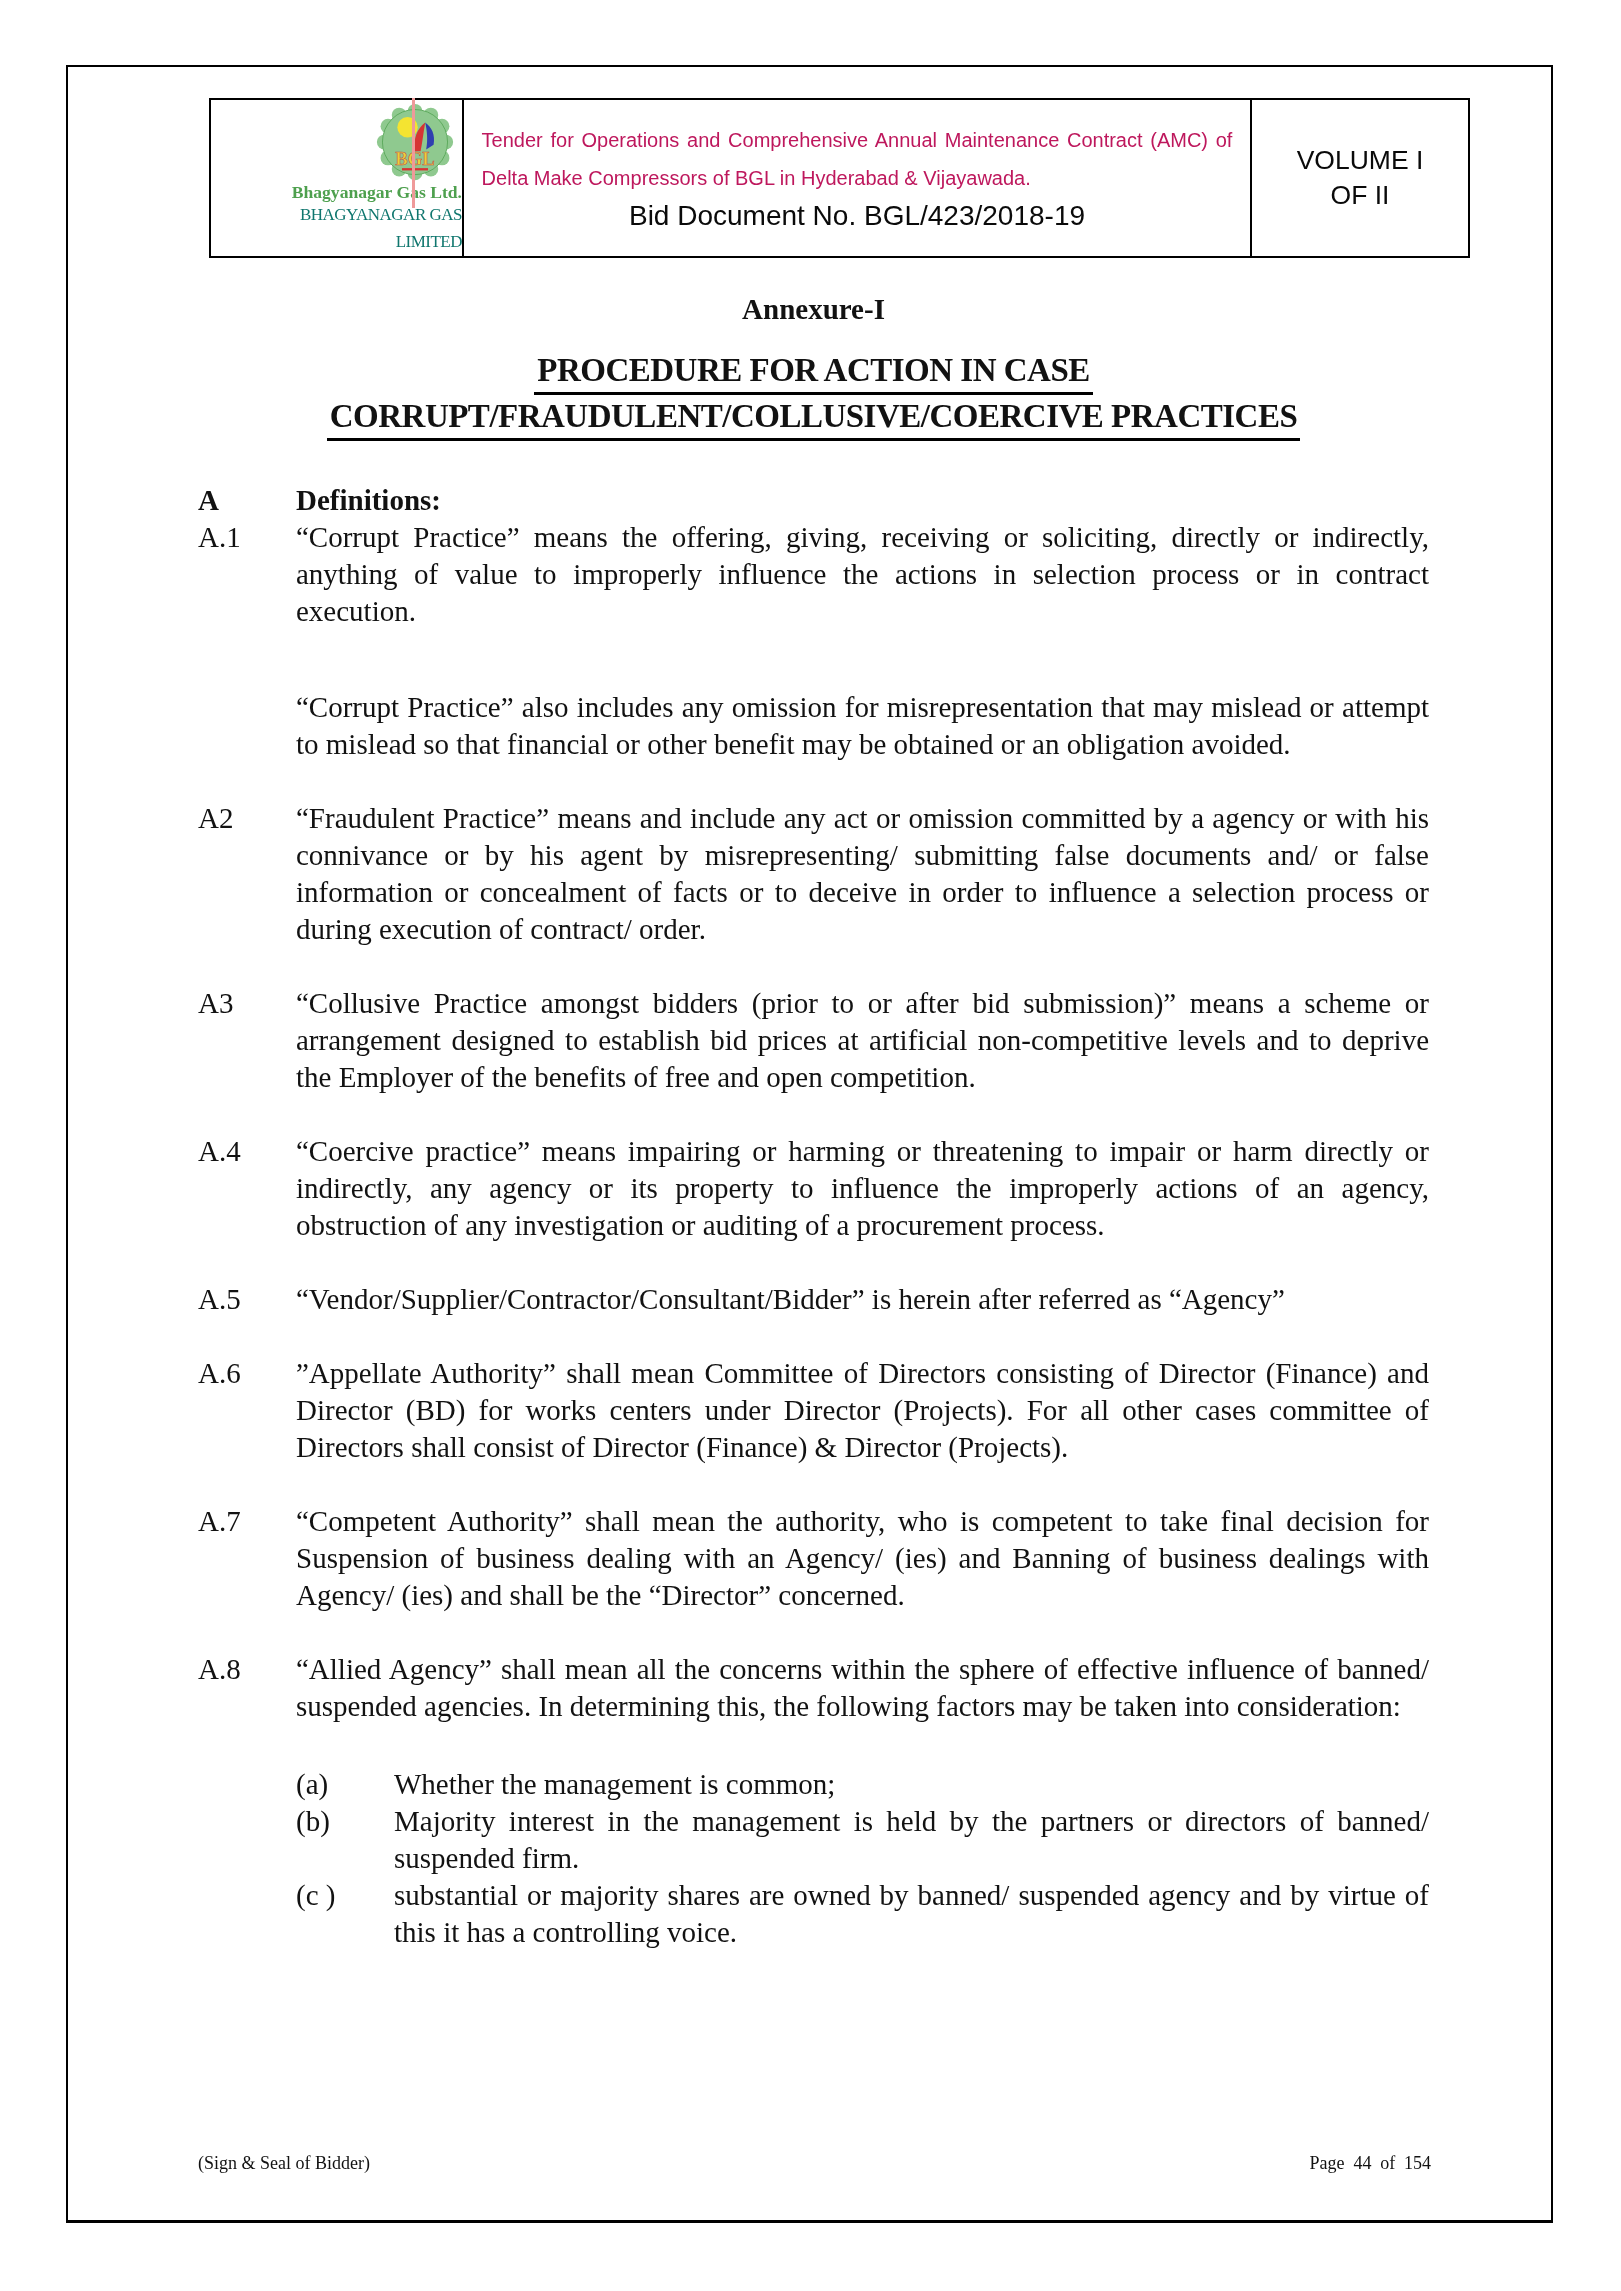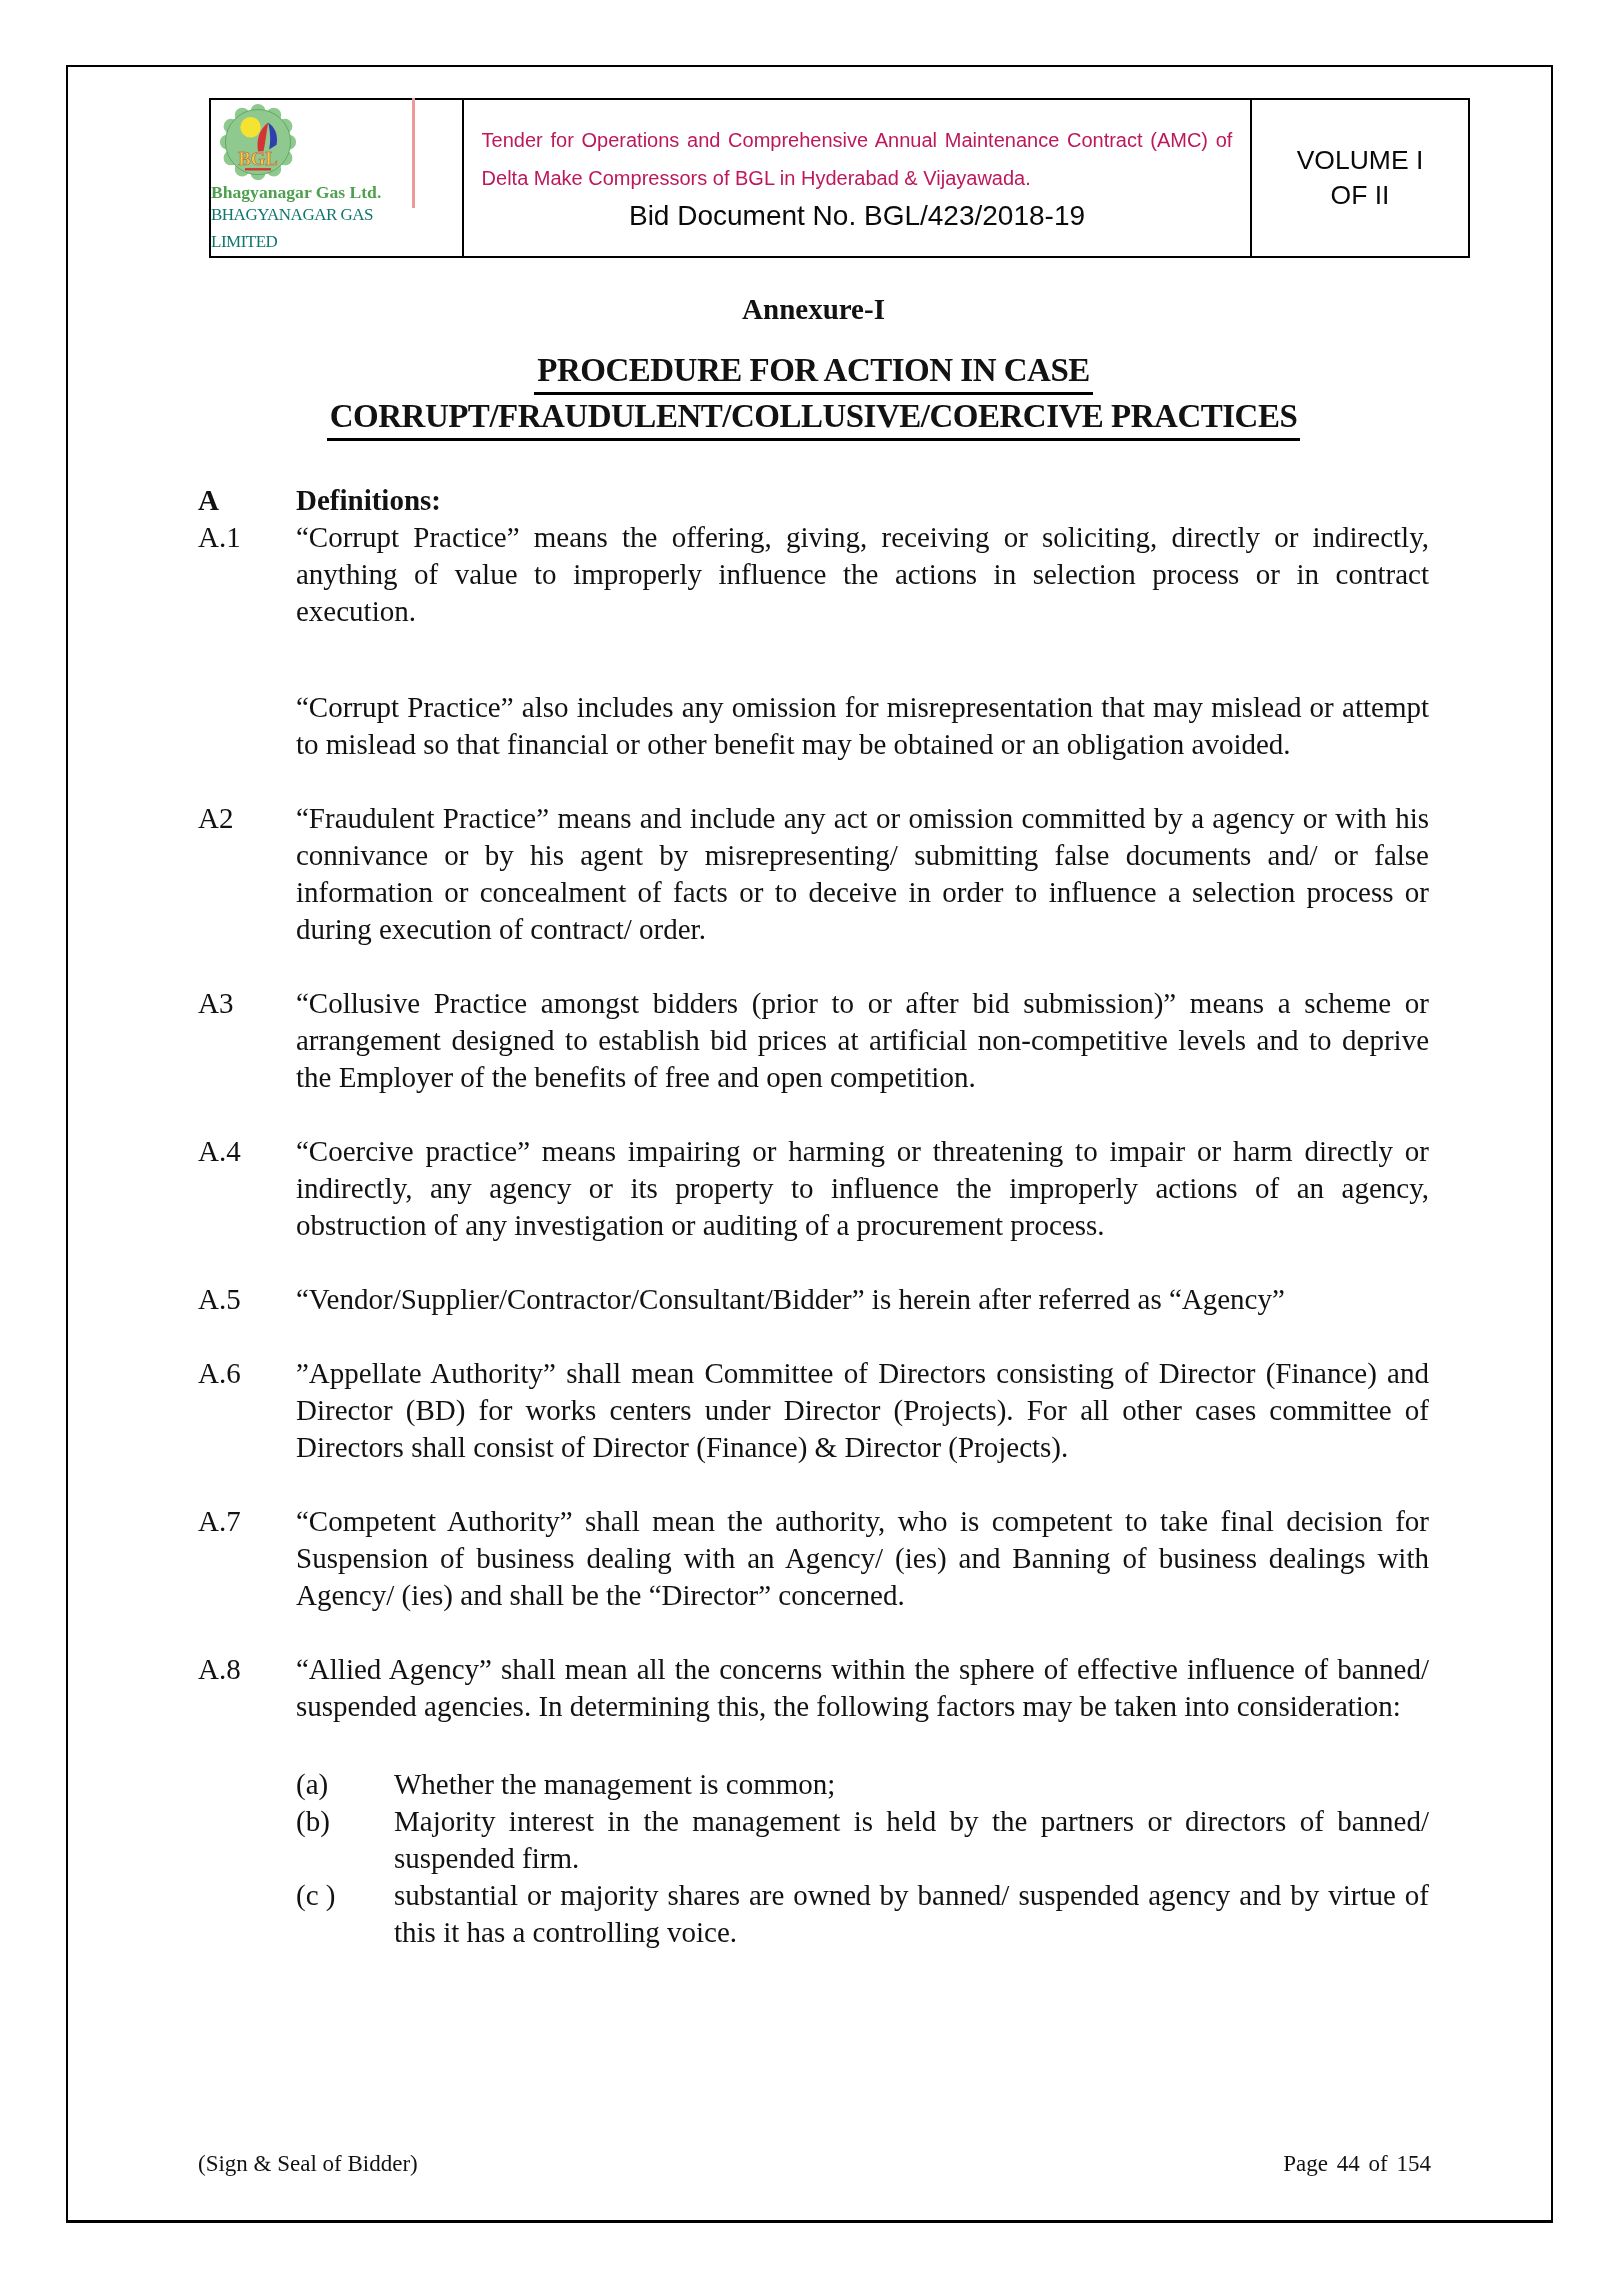--- a/index.html
+++ b/index.html
@@ -26,21 +26,21 @@
     border:2px solid #000;
     box-sizing:border-box;
     font-family:"Liberation Sans",sans-serif;
     background:#fff;
   }
   .cell-logo{
     width:253px;flex:none;
     border-right:2px solid #000;
     box-sizing:border-box;
     position:relative;
-    display:flex;flex-direction:column;align-items:flex-start;
+    display:flex;flex-direction:column;align-items:flex-end;
     padding-top:2.9px;
   }
   .logo-badge{width:94px;height:80px;display:block;}
   .logo-caption{
     font-family:"Liberation Serif",serif;
     font-weight:bold;color:#4ea04e;
     font-size:17.6px;line-height:19.6px;text-align:center;
   }
   .logo-company{
     color:#0f766e;font-size:17px;line-height:26.5px;
@@ -93,21 +93,21 @@
   .def-par + .def-par{margin-top:59px;}
   .sublist{margin-top:41px;}
   .sub-item{display:flex;}
   .sub-label{width:98px;flex:none;}
   .sub-text{flex:1;text-align:justify;}
   
   .footer{
     position:absolute;left:198px;top:2147px;
     width:1233px;
     display:flex;justify-content:space-between;align-items:baseline;
-    font-size:23px;line-height:33px;
+    font-size:18px;line-height:33px;
   }
   .page-num{display:flex;gap:8.8px;align-items:flex-start;}
   .page-num .num{font-weight:normal;}
 </style>
 </head>
 <body>
 
 <div class="page">
 
   <div class="frame"></div>

